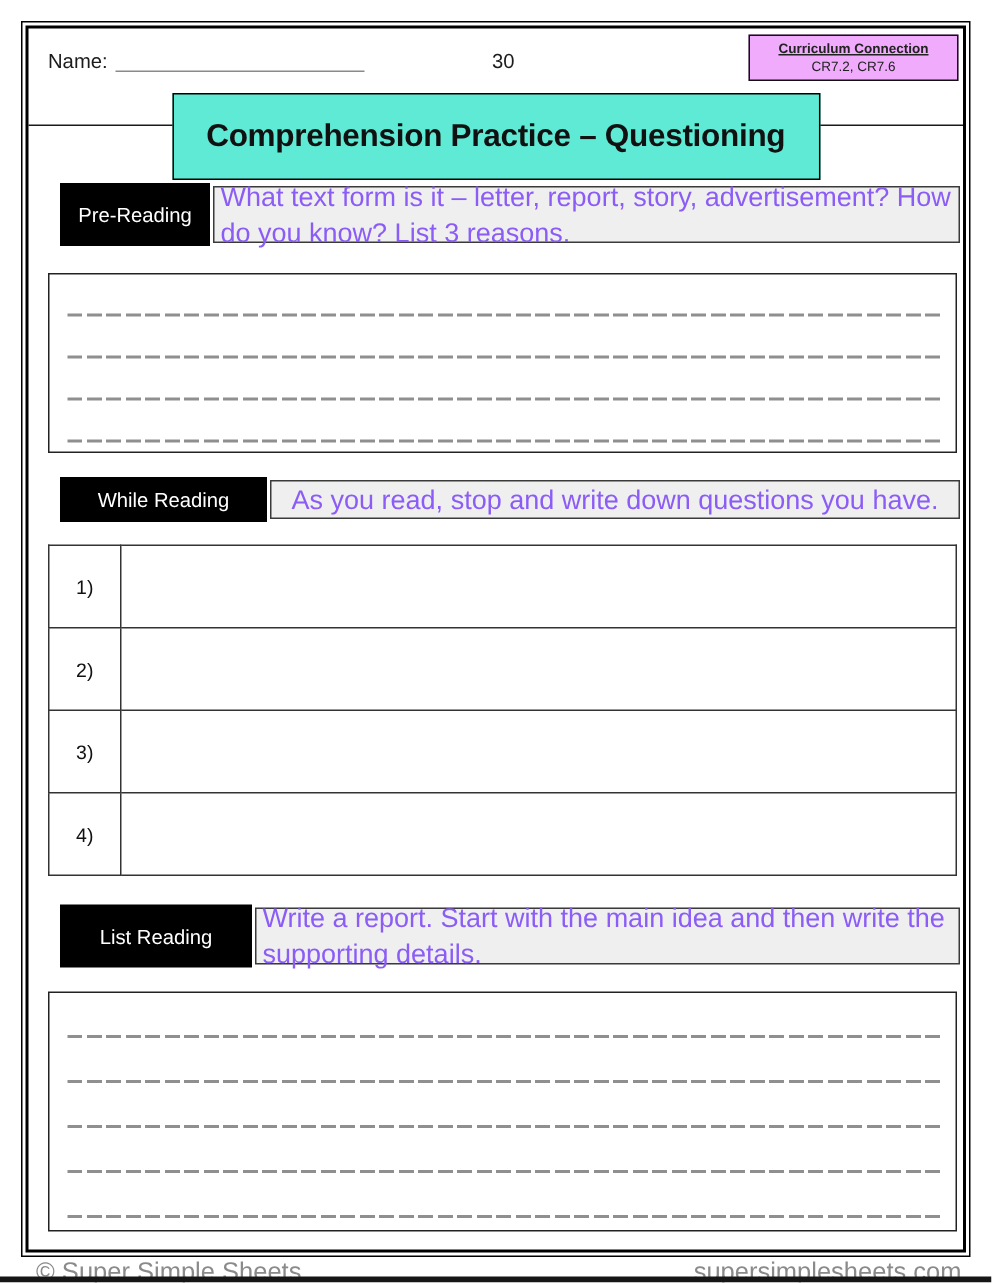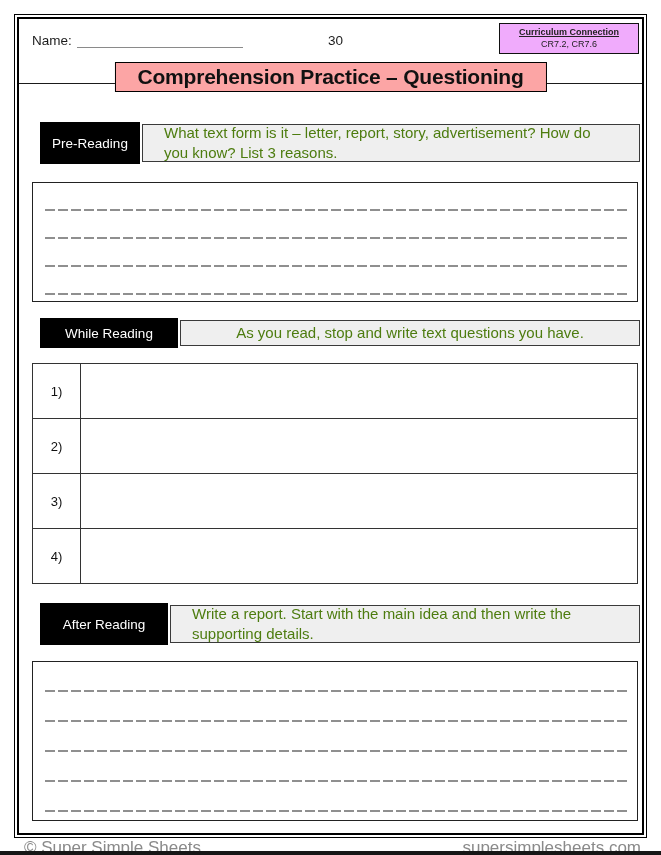--- a/index.html
+++ b/index.html
@@ -29,33 +29,33 @@
     margin-left:auto; width:140px; background:#f0abfc; border:1.5px solid #111;
     text-align:center; font-size:9px; line-height:1.3; color:#222;
     padding:3px 2px; box-sizing:border-box; margin-top:2px;
   }
   .curr-title { text-decoration:underline; font-weight:bold; }
   
   .title-wrap { position:relative; height:46px; margin-top:8px; }
   .title-rule { position:absolute; left:-2px; right:-2px; top:21px; border-top:1.5px solid #1a1a1a; }
   .title-box {
     position:absolute; left:50%; transform:translateX(-50%); top:0;
-    background:#fca5a5; border:1.6px solid #000; padding:2px 22px;
+    background:#5eead4; border:1.6px solid #000; padding:16px 22px;
     font-size:21px; font-weight:bold; white-space:nowrap; letter-spacing:-0.2px;
   }
   
   .section-row { display:flex; align-items:stretch;margin-left:19px; }
   .section-label {
     background:#000; color:#fff; display:flex; align-items:center; justify-content:center;
     font-size:13.5px; flex:0 0 auto;
   }
   .section-instruction {
     flex:1 1 auto; background:#efefef; border:1px solid #3a3a3a;
-    margin:2px 0 2px 2px; padding:3px 21px; font-size:15px; line-height:1.38;
-    box-sizing:border-box; color:#4d7c0f; display:flex; flex-direction:column; justify-content:center;
+    margin:2px 0 2px 2px; padding:3px 4px; font-size:18px; line-height:1.38;
+    box-sizing:border-box; color:#8b5cf6; display:flex; flex-direction:column; justify-content:center;
   }
   .row-pre   { margin-top:14px; height:42px; }
   .row-pre   .section-label { width:100px; }
   .row-while { margin-top:16px; height:30px; }
   .row-while .section-label { width:138px; }
   .row-while .section-instruction { text-align:center; align-items:center; }
   .row-after { margin-top:19px; height:42px; }
   .row-after .section-label { width:128px; }
   
   .write-box {
@@ -118,21 +118,21 @@
 
     <div class="write-box box1">
         <div class="write-line"></div>
         <div class="write-line"></div>
         <div class="write-line"></div>
         <div class="write-line"></div>
       </div>
 
     <div class="section-row row-while">
       <div class="section-label">While Reading</div>
-      <div class="section-instruction">As you read, stop and write text questions you have.</div>
+      <div class="section-instruction">As you read, stop and write down questions you have.</div>
     </div>
 
     <table class="q-table">
       <tbody>
           <tr>
             <td class="num">1)</td>
             <td class="ans"></td>
           </tr>
           <tr>
             <td class="num">2)</td>
@@ -143,21 +143,21 @@
             <td class="ans"></td>
           </tr>
           <tr>
             <td class="num">4)</td>
             <td class="ans"></td>
           </tr>
         </tbody>
     </table>
 
     <div class="section-row row-after">
-      <div class="section-label">After Reading</div>
+      <div class="section-label">List Reading</div>
       <div class="section-instruction">Write a report. Start with the main idea and then write the supporting details.</div>
     </div>
 
     <div class="write-box box2">
         <div class="write-line"></div>
         <div class="write-line"></div>
         <div class="write-line"></div>
         <div class="write-line"></div>
         <div class="write-line"></div>
       </div>

